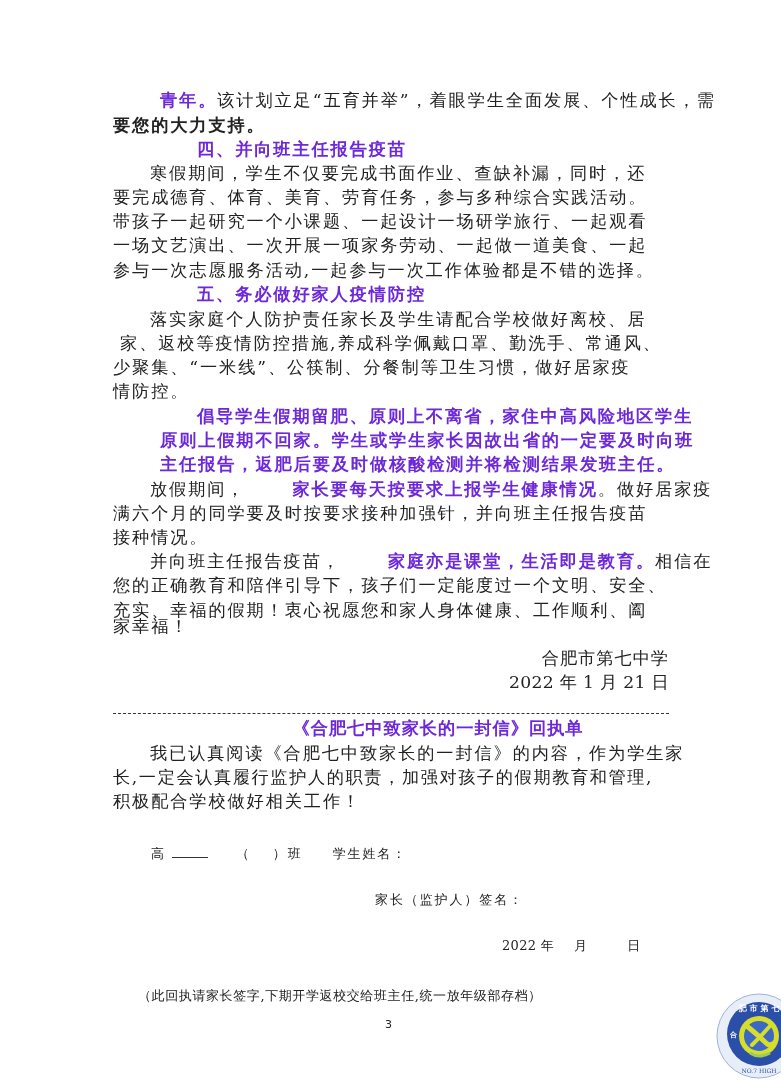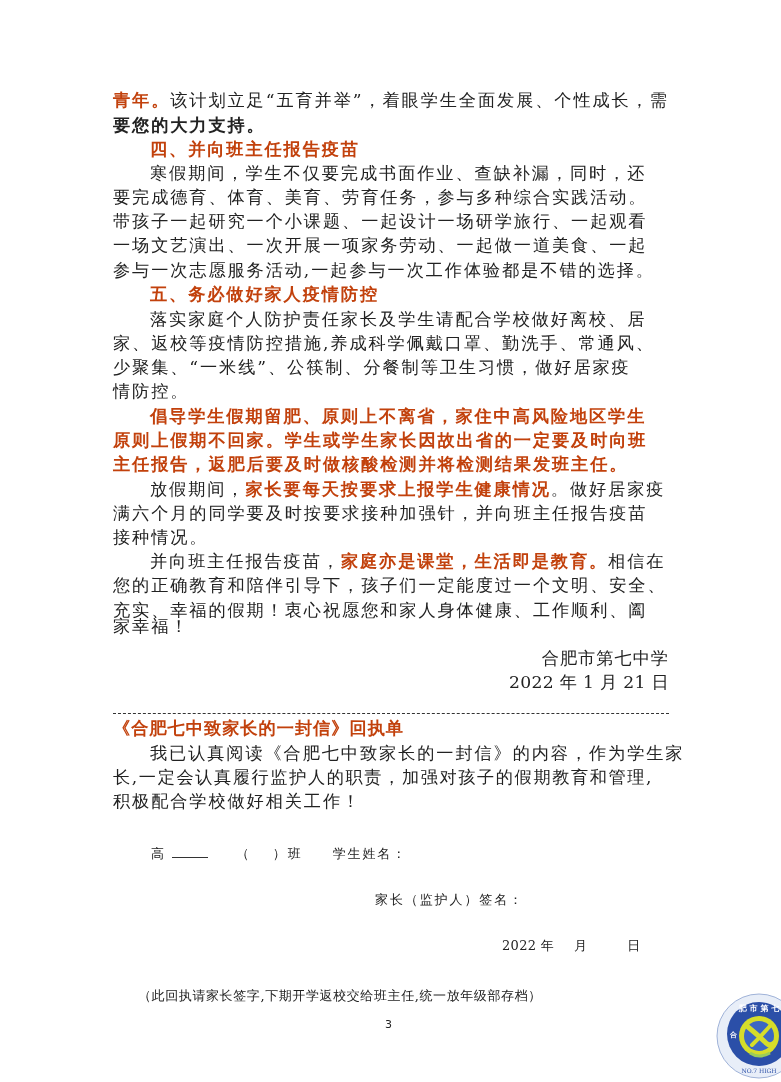--- a/index.html
+++ b/index.html
@@ -26,25 +26,26 @@
       left: 0;
       width: 556px;
       font-size: 17.2px;
       line-height: 24px;
       letter-spacing: 1.9px;
       white-space: nowrap;
     }
     .head {
       font-family: "DejaVu Sans", "Liberation Sans", sans-serif;
       font-weight: bold;
-      color: #c2410c;
+      color: #6d28d9;
+      margin-left: 47px;
     }
     .indent { padding-left: 37px; }
     .right { text-align: right; }
-    .center { text-align: left; }
+    .center { text-align: center; }
     .dashed {
       position: absolute;
       left: 0;
       top: 713px;
       width: 556px;
       border-top: 1px dashed #333333;
     }
     .abs {
       position: absolute;
       font-size: 13px;
@@ -86,21 +87,21 @@
 
   <div class="line head indent" style="top:137px;">四、并向班主任报告疫苗</div>
   <div class="line indent" style="top:161px;">寒假期间，学生不仅要完成书面作业、查缺补漏，同时，还</div>
   <div class="line" style="top:185px;">要完成德育、体育、美育、劳育任务，参与多种综合实践活动。</div>
   <div class="line" style="top:209px;">带孩子一起研究一个小课题、一起设计一场研学旅行、一起观看</div>
   <div class="line" style="top:233px;">一场文艺演出、一次开展一项家务劳动、一起做一道美食、一起</div>
   <div class="line" style="top:258px;">参与一次志愿服务活动,一起参与一次工作体验都是不错的选择。</div>
 
   <div class="line head indent" style="top:282px;">五、务必做好家人疫情防控</div>
   <div class="line indent" style="top:307px;">落实家庭个人防护责任家长及学生请配合学校做好离校、居</div>
-  <div class="line" style="top:331px;">家、返校等疫情防控措施,养成科学佩戴口罩、勤洗手、常通风、</div>
+  <div class="line" style="top:331px;text-align:center;">家、返校等疫情防控措施,养成科学佩戴口罩、勤洗手、常通风、</div>
   <div class="line" style="top:355px;">少聚集、“一米线”、公筷制、分餐制等卫生习惯，做好居家疫</div>
   <div class="line" style="top:379px;">情防控。</div>
 
   <div class="line head indent" style="top:404px;">倡导学生假期留肥、原则上不离省，家住中高风险地区学生</div>
   <div class="line head" style="top:428px;">原则上假期不回家。学生或学生家长因故出省的一定要及时向班</div>
   <div class="line head" style="top:452px;">主任报告，返肥后要及时做核酸检测并将检测结果发班主任。</div>
 
   <div class="line indent" style="top:477px;"><span>放假期间，</span><span class="head">家长要每天按要求上报学生健康情况</span><span>。做好居家疫</span></div>
   <div class="line" style="top:501px;">满六个月的同学要及时按要求接种加强针，并向班主任报告疫苗</div>
   <div class="line" style="top:525px;">接种情况。</div>

